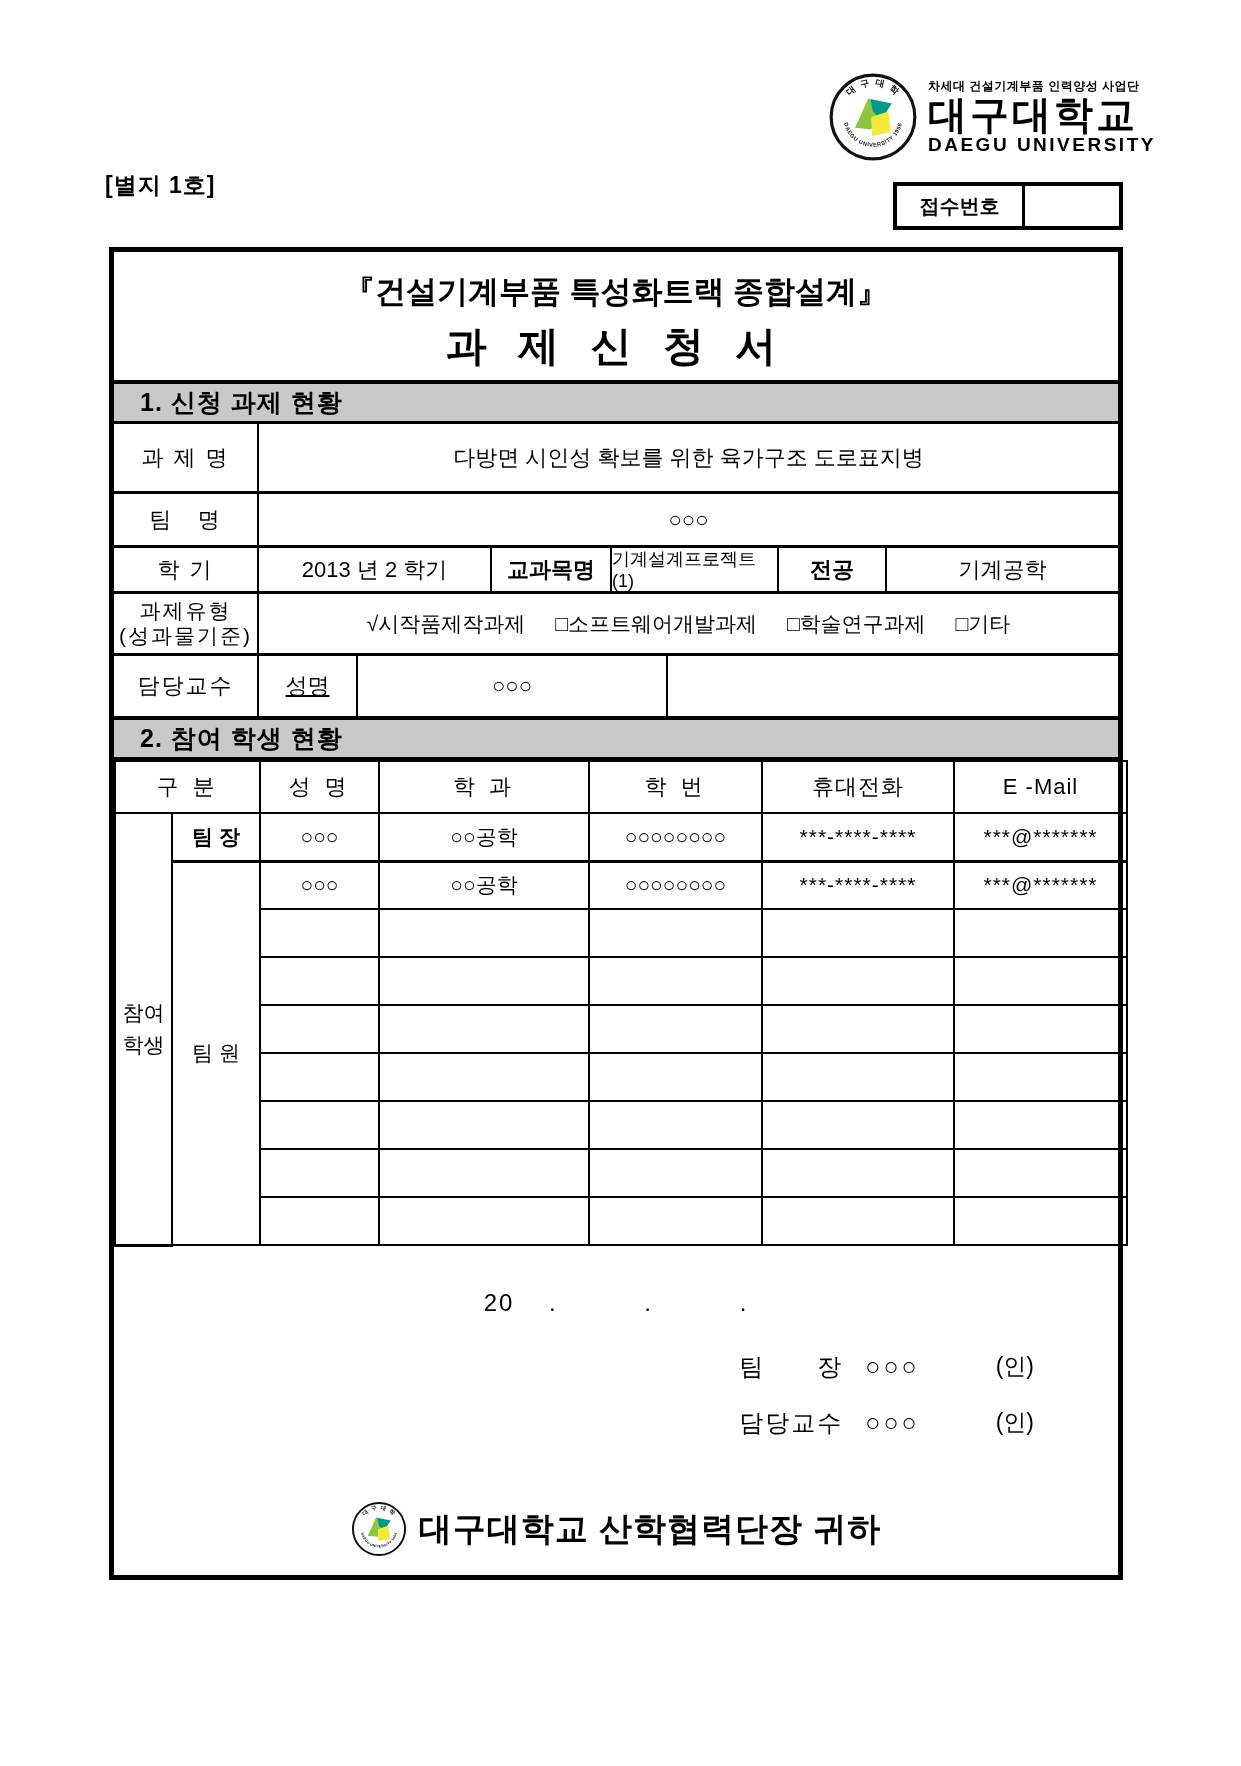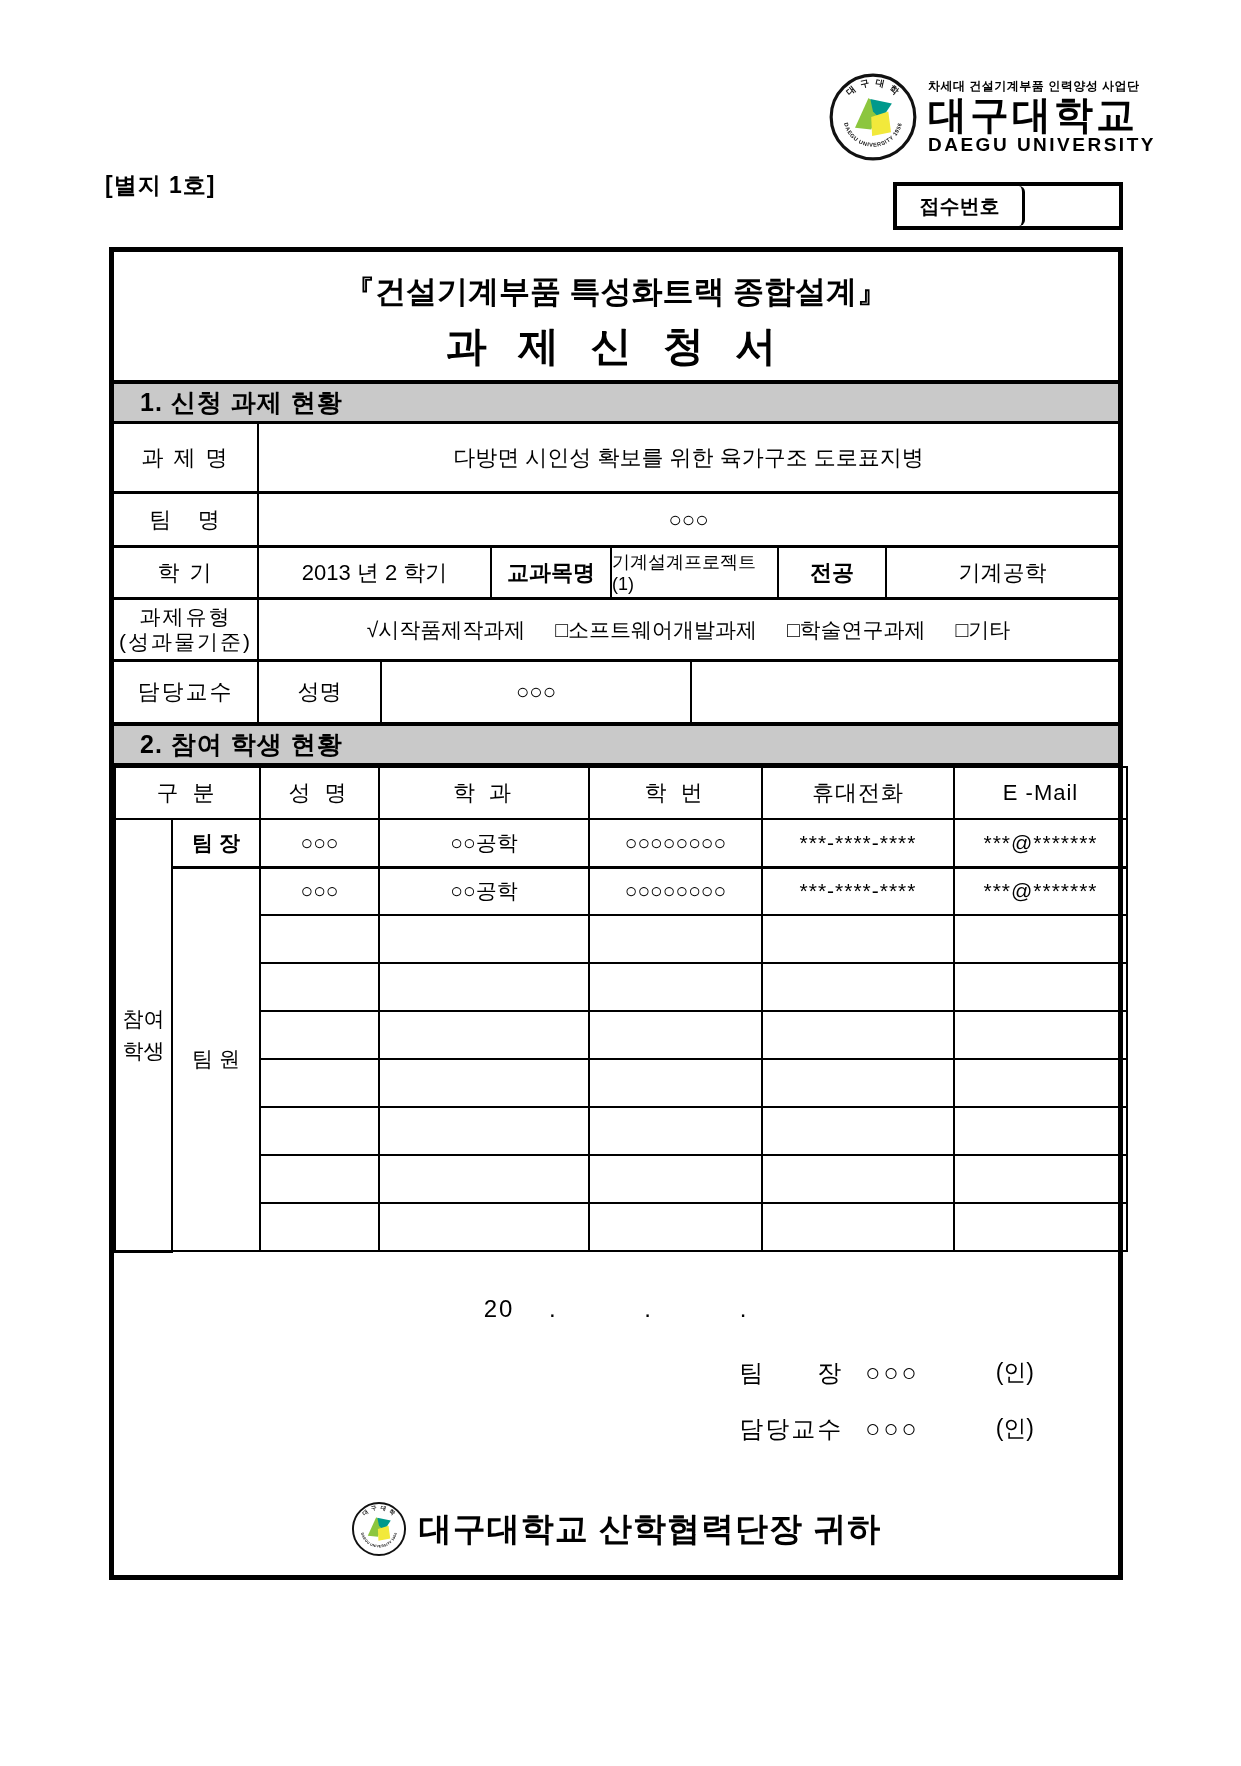--- a/index.html
+++ b/index.html
@@ -16,21 +16,21 @@
 
   .logo-wrap { position:absolute; left:828px; top:72px; display:flex; align-items:center; }
   .logo-text { margin-left:10px; }
   .logo-program { font-size:12px; font-weight:bold; letter-spacing:0.5px; }
   .logo-kr { font-size:39px; font-weight:bold; letter-spacing:3px; line-height:1.02; }
   .logo-en { font-size:19px; font-weight:bold; letter-spacing:2.5px; }
 
   .receipt-box { position:absolute; left:893px; top:182px; width:230px; height:48px;
     border:4px solid #000; display:flex; }
   .receipt-label { width:128px; border-right:3px solid #000; display:flex; align-items:center;
-    justify-content:center; font-size:20px; font-weight:bold;border-radius:6px; }
+    justify-content:center; font-size:20px; font-weight:bold; }
   .receipt-value { flex:1; display:flex; align-items:center; justify-content:center; font-size:18px; }
 
   
   .box { position:absolute; left:109px; top:247px; width:1014px; height:1333px;
     border:5px solid #000; display:flex; flex-direction:column; background:#fff; }
 
   .title-block { height:128px; display:flex; flex-direction:column; align-items:center;
     justify-content:center; gap:6px; }
   .title-line1 { font-size:31px; font-weight:bold; letter-spacing:0px;margin-top:12px; }
   .title-line2 { font-size:41px; font-weight:bold; letter-spacing:10px; }
@@ -38,23 +38,23 @@
   .secbar { background:#c9c9c9; border-top:4px solid #000; border-bottom:3px solid #000;
     height:44px; display:flex; align-items:center; padding-left:26px;
     font-size:25px; font-weight:bold; letter-spacing:1px; }
 
   .row { display:flex; border-bottom:3px solid #000; align-items:stretch; }
   .cell { border-right:2px solid #000; display:flex; align-items:center; justify-content:center;
     font-size:22px; }
   .cell:last-child { border-right:none; }
   .cell.label { font-weight:normal; letter-spacing:2px; }
   .w145 { width:145px; } .w232 { width:233px; } .w120 { width:120px; }
-  .w167 { width:167px; } .w108 { width:108px; } .w113 { width:123px; } .w310 { width:310px; }
+  .w167 { width:167px; } .w108 { width:108px; } .w113 { width:99px;text-decoration:underline; } .w310 { width:310px; }
   .flexcell { flex:1; }
-  .h58 { height:70px; } .h54 { height:54px; } .h46 { height:52px; } .h62 { height:62px; } .h60 { height:60px; }
+  .h58 { height:70px; } .h54 { height:54px; } .h46 { height:46px; } .h62 { height:62px; } .h60 { height:60px; }
   .twoline { flex-direction:column; line-height:1.15; font-size:21px; }
   .options { display:flex; gap:30px; align-items:center; justify-content:center; font-size:21px; white-space:pre; }
 
   
   table.students { border-collapse:collapse; width:100%; table-layout:fixed; }
   table.students td { border:2px solid #000; text-align:center; vertical-align:middle;
     font-size:21px; overflow:hidden; }
   table.students tr.thead td { height:52px; border-bottom:1px solid #4d7c0f; font-size:22px; letter-spacing:4px; }
   table.students tr { height:48px; }
   table.students tr.leader td { border-bottom:3px solid #000; }

